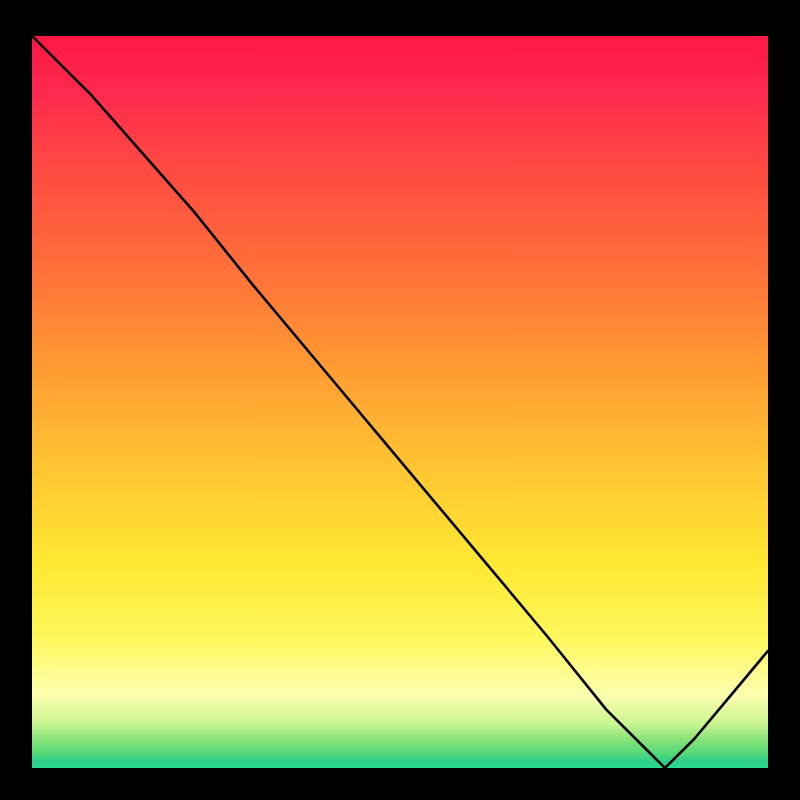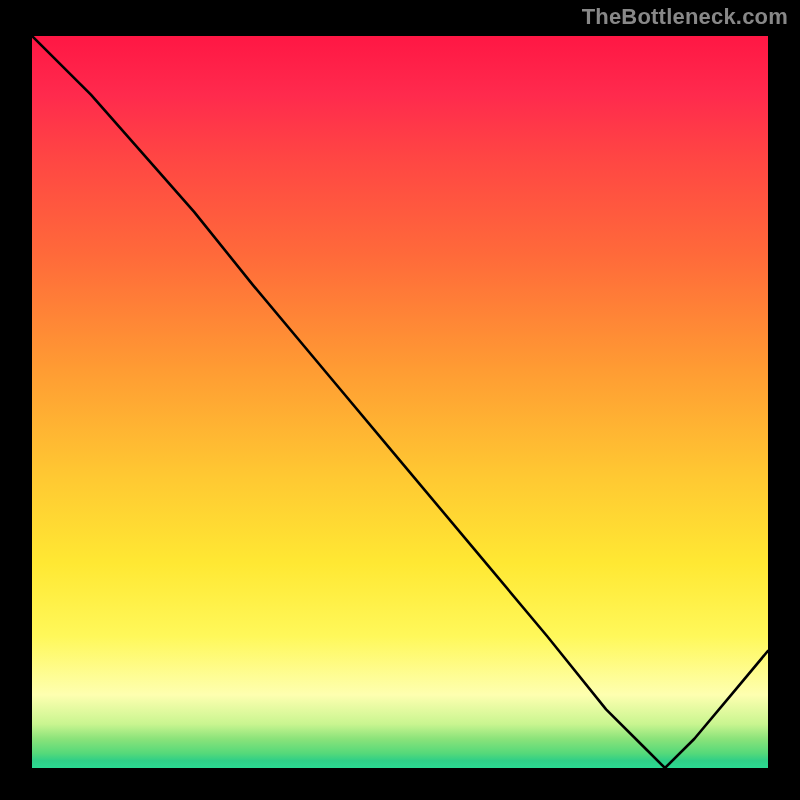--- a/index.html
+++ b/index.html
@@ -74,21 +74,20 @@
     letter-spacing: 0.5px;
     transform: translate(-50%, 0);
     white-space: nowrap;
   }
 </style>
 </head>
 <body>
 
 <div class="outer">
 
-  <div class="watermark">TheBottleneck.com</div>
 
   <div class="plot-frame">
     <div class="plot-area"></div>
 
     <svg class="curve" viewBox="0 0 740 736" preserveAspectRatio="none">
       <path id="series-path" d="M0.0 0.0 L59.2 58.9 L111.0 117.8 L162.8 176.6 L222.0 250.2 L296.0 338.6 L370.0 426.9 L444.0 515.2 L518.0 603.5 L577.2 677.1 L614.2 713.9 L636.4 736.0 L666.0 706.6 L703.0 662.4 L740.0 618.2" fill="none" stroke="#000" stroke-width="2.6" stroke-linecap="round" stroke-linejoin="round"></path>
     </svg>
 
     <div class="marker" id="optimal-marker" style="left: 614.2px; top: 714.64px;"></div>
   </div>

